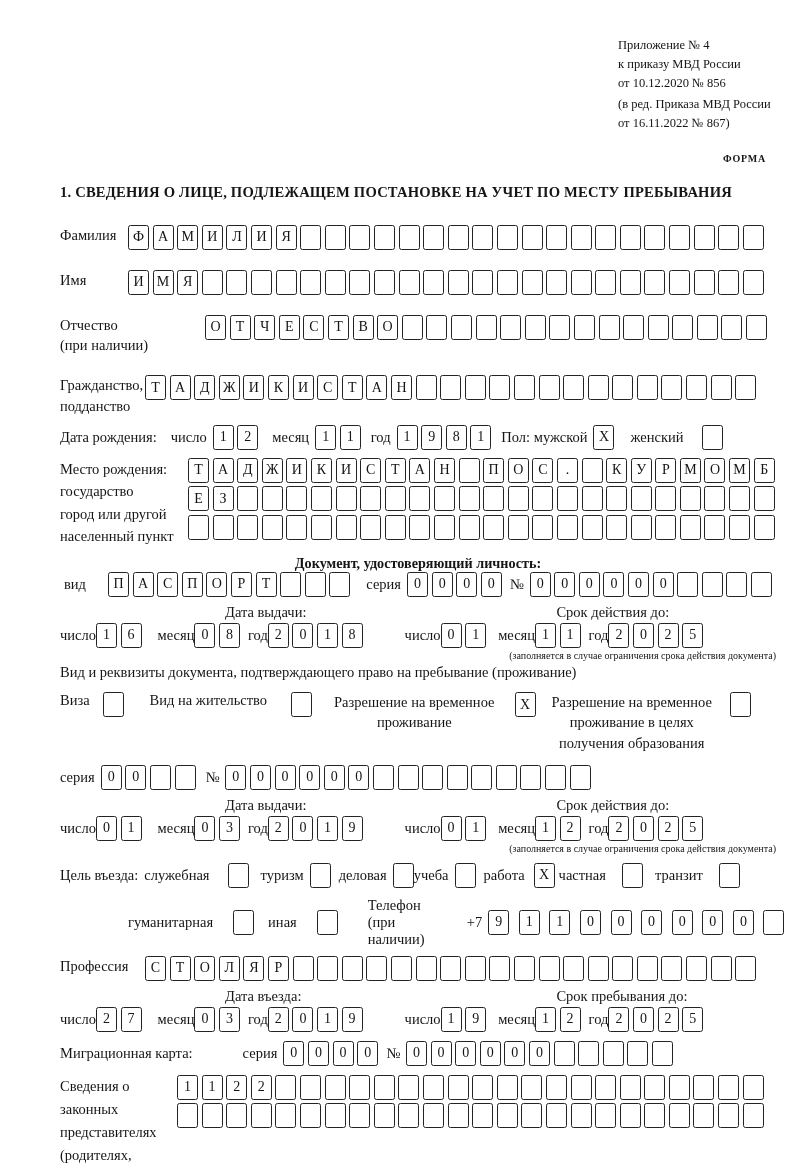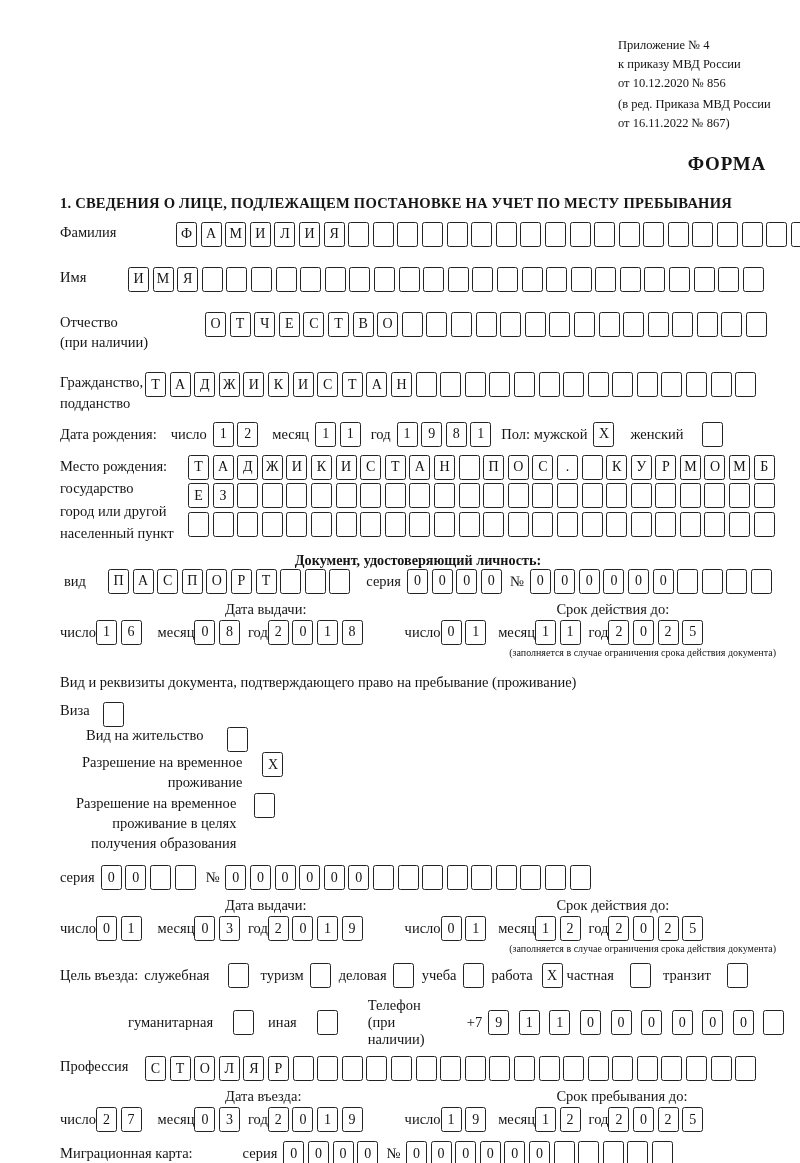--- a/index.html
+++ b/index.html
@@ -4,56 +4,56 @@
 <style>
   html,body{margin:0;padding:0;background:#fff;}
   body{width:800px;height:1163px;overflow:hidden;color:#151515;
        font-family:"Liberation Serif","DejaVu Serif",serif;}
   .page{box-sizing:border-box;width:800px;height:1163px;padding:36px 24px 8px 60px;}
   .preline{white-space:pre-line;}
 
   
   .annex{margin-left:558px;width:200px;font-size:12.5px;line-height:1.5;}
   .annex .amendment{margin-top:3px;}
-  .form-label{ text-align:right;margin:20px 10px 0 0;font-weight:bold;font-size:19px;letter-spacing:.8px;}
+  .form-label{ text-align:right;margin:20px 10px 0 0;font-weight:bold;font-size:10px;letter-spacing:.8px;}
 
   
   .title{margin-top:14px;text-align:center;font-weight:bold;font-size:15.5px;line-height:1.5;}
   .blank{display:inline-block;width:55px;border-bottom:2px solid #3a3a3a;height:12px;margin-left:13px;}
   .section-heading{margin-top:20px;font-weight:bold;font-size:14.6px;letter-spacing:.2px;white-space:nowrap;}
 
   
   .frow{display:flex;align-items:flex-start;margin-top:20px;}
   .flabel{font-size:14.5px;line-height:1.4;flex:0 0 auto;}
   .cells{display:flex;flex-wrap:nowrap;column-gap:3.6px;flex:0 0 auto;}
   .cell{box-sizing:border-box;width:21px;height:25px;border:1.6px solid #232323;border-radius:2.5px;
         display:flex;align-items:center;justify-content:center;font-size:14px;flex:0 0 auto;background:#fff;}
   .stack{display:flex;flex-direction:column;row-gap:3.5px;}
 
   .w68{width:68px;} .w85{width:85px;} .w128{width:128px;} .w145{width:145px;} .w117{width:117px;}
-  .mt14{margin-top:10px;gap:48px;}
+  .mt14{margin-top:24px;}
 
   
   .inline-row{display:flex;align-items:center;font-size:14.5px;}
   .inline-row .cells{margin:0 0 0 6px;}
   .lbl{flex:0 0 auto;}
 
   .dates{margin-top:7px;}
   .dates-headings{display:flex;font-size:14.5px;}
   .dates-row{display:flex;align-items:center;font-size:14.5px;margin-top:2px;}
   .note{font-size:10px;text-align:right;margin-top:2px;}
 
   .doc-heading{text-align:center;font-weight:bold;font-size:14.2px;margin-top:7px;}
 
-  .intro{font-size:14.5px;margin-top:13px;line-height:1.6;}
-
-  .options{display:flex;align-items:flex-start;margin-top:8px;font-size:14.5px;flex-direction:column;}
+  .intro{font-size:14.5px;line-height:1.6;}
+
+  .options{display:flex;align-items:flex-start;margin-top:8px;font-size:14.5px;}
   .opt{display:flex;align-items:flex-start;}
   .opt .cell{margin-left:8px;}
-  .opt-lines{text-align:right;line-height:1.4;}
+  .opt-lines{text-align:center;line-height:1.4;}
 
   .purpose-row{display:flex;align-items:center;font-size:14.5px;margin-top:9px;}
   .purpose-row .cell{margin-left:6px;}
 </style>
 </head>
 <body>
 
 <div class="page">
 
   <div class="annex">
@@ -506,21 +506,21 @@
         <span class="cell"></span>
       </span>
     <span style="margin-left:12px;">туризм</span>
     <span class="cells">
         <span class="cell"></span>
       </span>
     <span style="margin-left:8px;">деловая</span>
     <span class="cells">
         <span class="cell"></span>
       </span>
-    <span style="margin-left:8px;">учеба</span>
+    <span style="">учеба</span>
     <span class="cells">
         <span class="cell"></span>
       </span>
     <span style="margin-left:8px;">работа</span>
     <span class="cells" style="margin-left:3px;">
         <span class="cell">X</span>
       </span>
     <span style="margin-left:4px;">частная</span>
     <span class="cells" style="margin-left:10px;">
         <span class="cell"></span>

